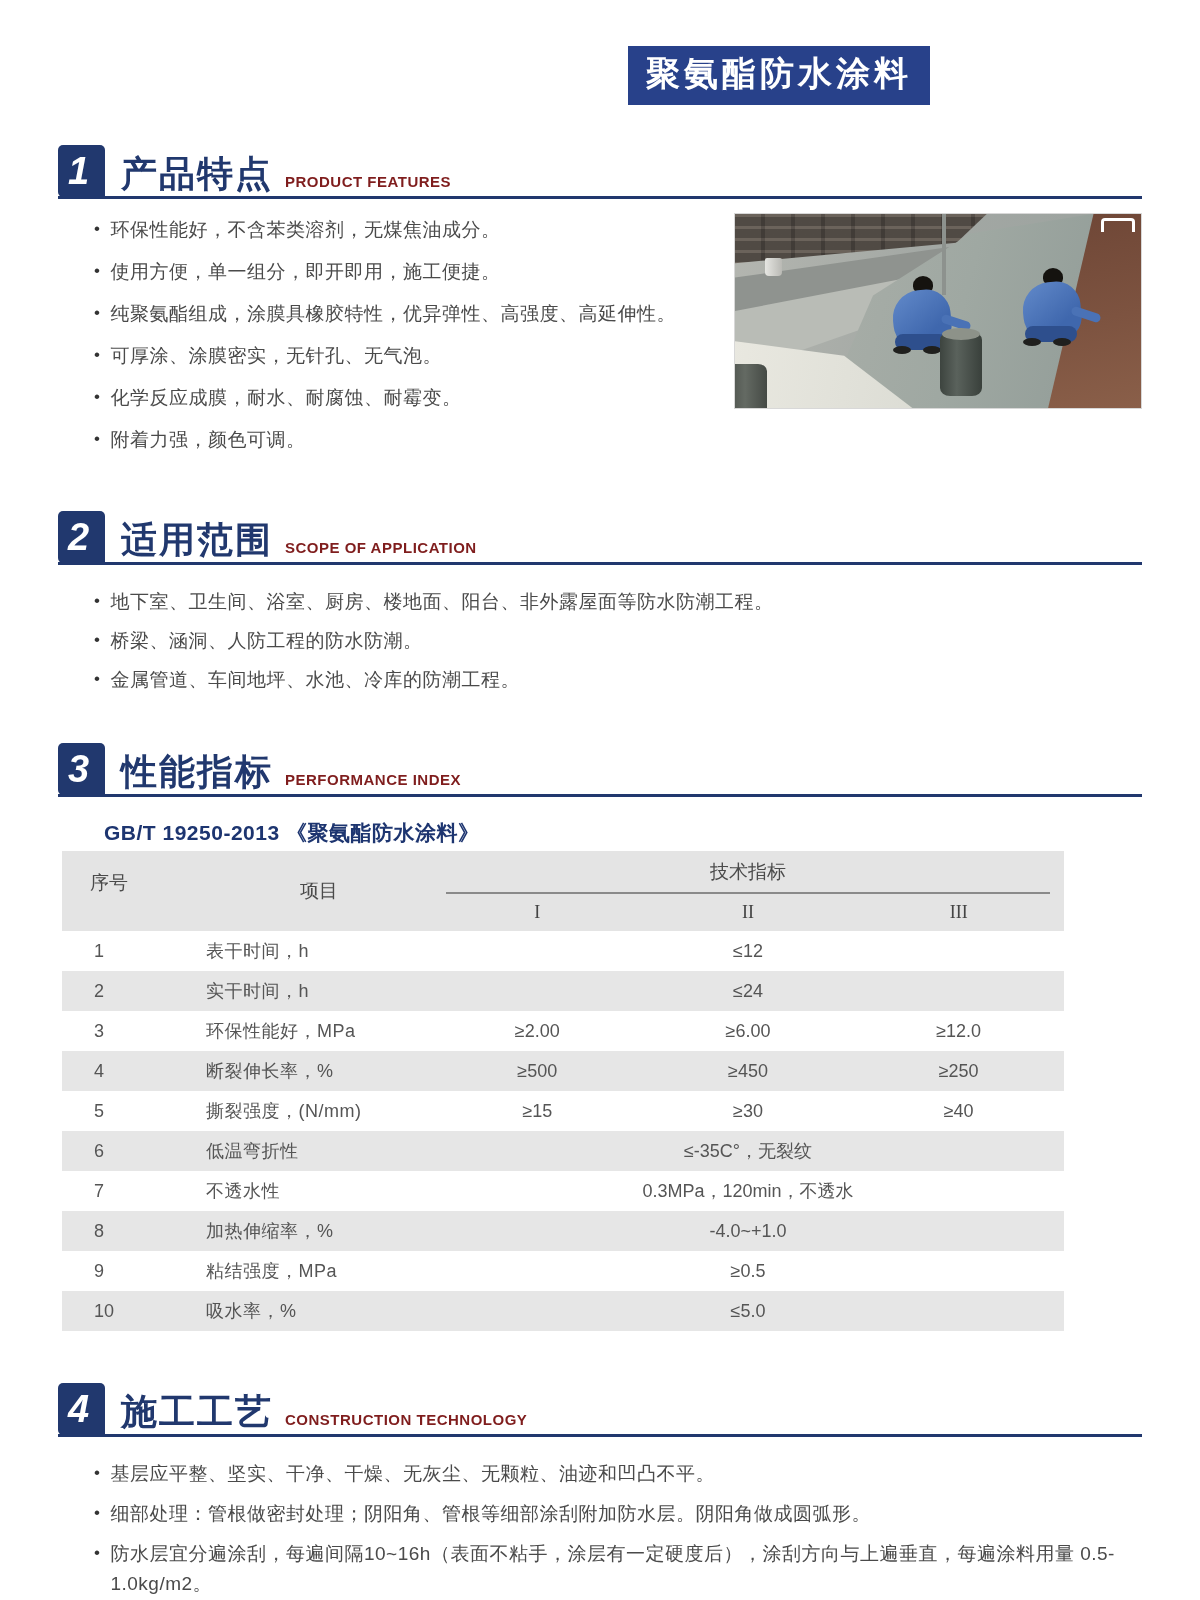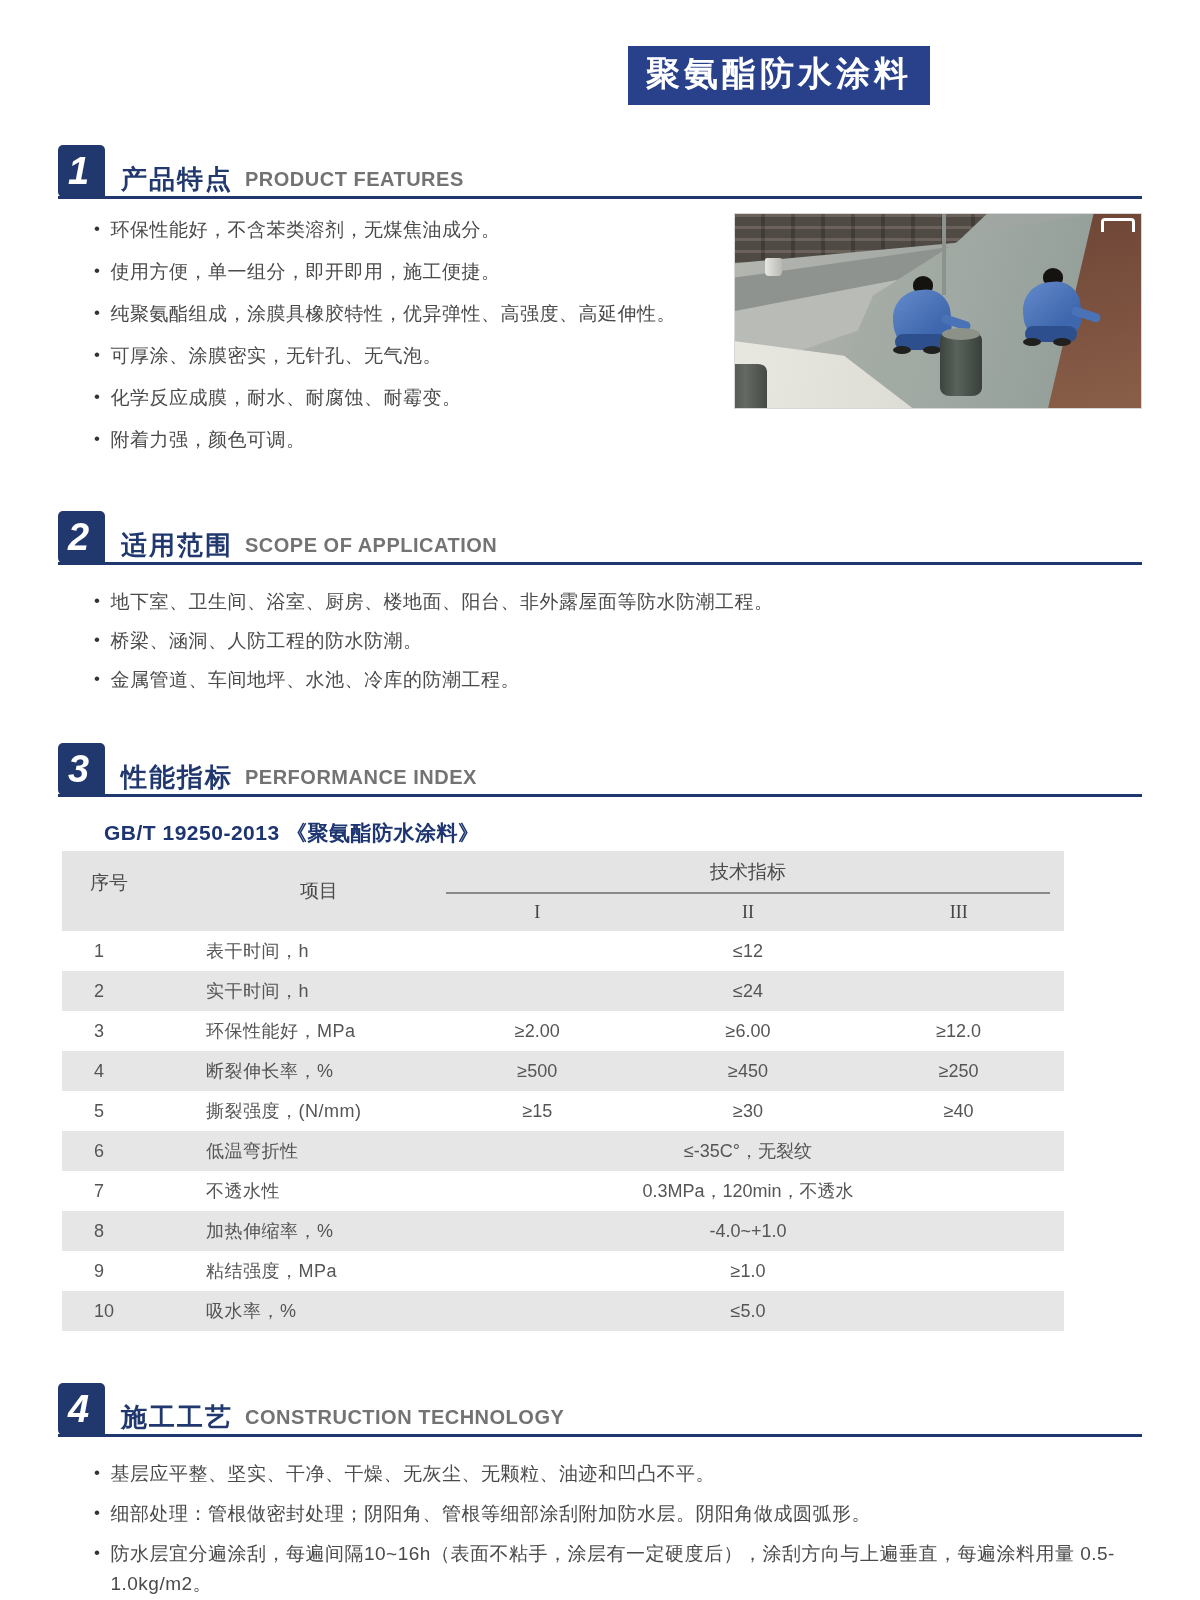--- a/index.html
+++ b/index.html
@@ -39,30 +39,30 @@
     height: 52px;
     border-radius: 5px 5px 0 5px;
     display: flex;
     align-items: center;
     justify-content: center;
     padding-right: 6px;
     margin-bottom: -1px;
   }
   .sec-cn {
     color: #21386e;
-    font-size: 26px;
+    font-size: 36px;
     font-weight: bold;
     letter-spacing: 2px;
     margin-left: 16px;
     line-height: 1;
     padding-bottom: 4px;
   }
   .sec-en {
-    color: #737373;
-    font-size: 20px;
+    color: #7f1d1d;
+    font-size: 15px;
     font-weight: bold;
     margin-left: 12px;
     line-height: 1;
     padding-bottom: 7px;
     letter-spacing: 0.5px;
   }
 
   
   .bullets { margin-top: 16px; }
   .bullet {
@@ -374,21 +374,21 @@
         <td class="c-span" colspan="3">0.3MPa，120min，不透水</td>
       </tr>
       <tr class="alt">
         <td class="c-no">8</td>
         <td class="c-item">加热伸缩率，%</td>
         <td class="c-span" colspan="3">-4.0~+1.0</td>
       </tr>
       <tr>
         <td class="c-no">9</td>
         <td class="c-item">粘结强度，MPa</td>
-        <td class="c-span" colspan="3">≥1.0</td>
+        <td class="c-span" colspan="3">≥0.5</td>
       </tr>
       <tr class="alt">
         <td class="c-no">10</td>
         <td class="c-item">吸水率，%</td>
         <td class="c-span" colspan="3">≤5.0</td>
       </tr>
     </tbody>
   </table>
 
   <div class="sec-head" style="margin-top:52px">

